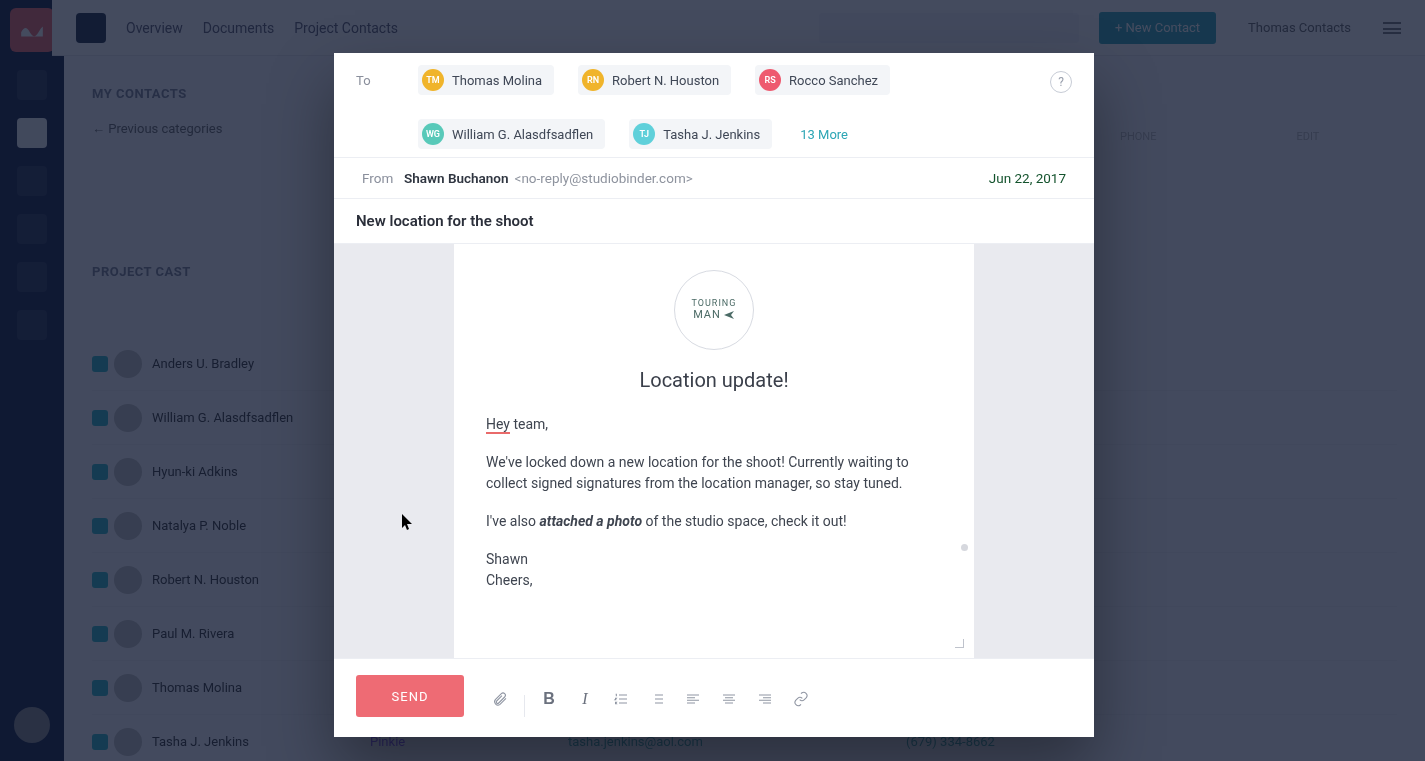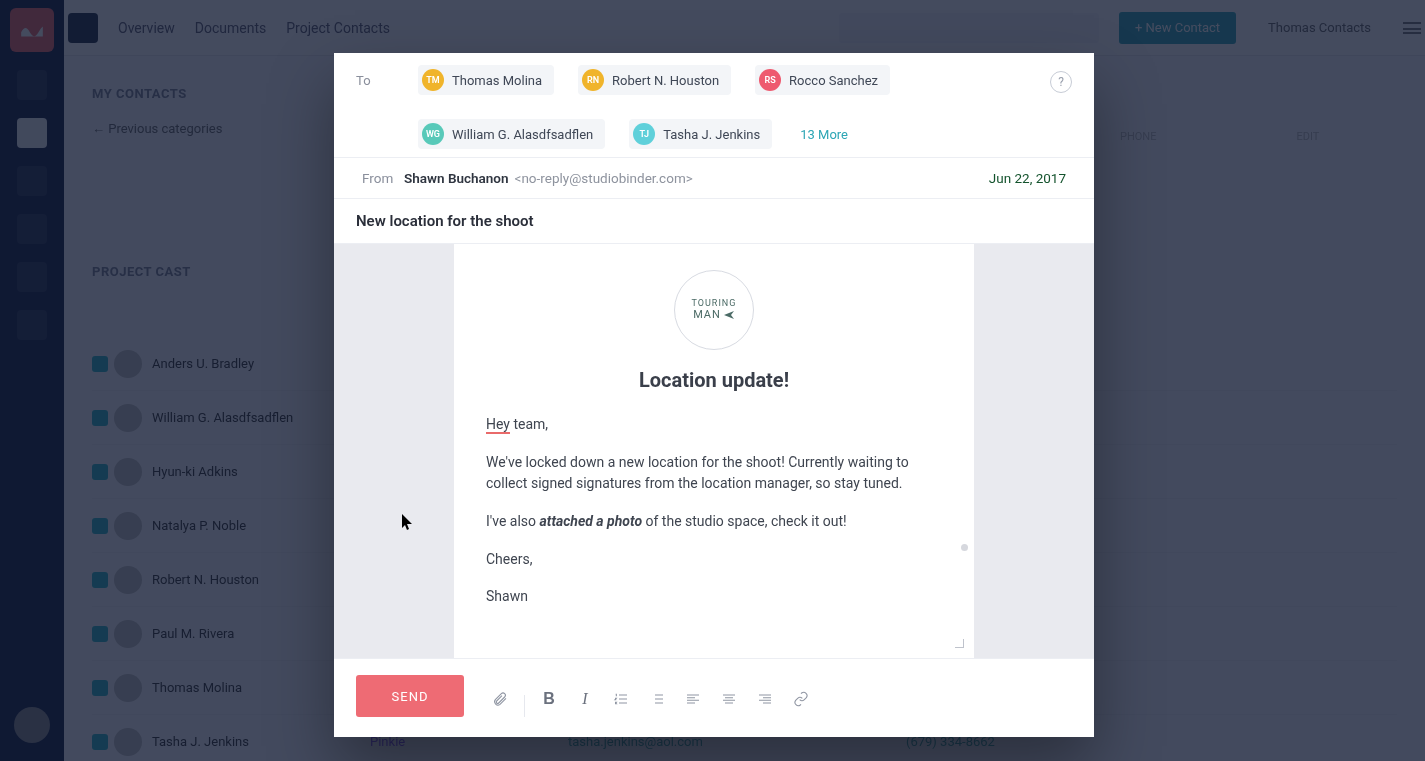--- a/index.html
+++ b/index.html
@@ -6,21 +6,21 @@
   body{width:1425px;height:761px;background:#fff;position:relative;overflow:hidden}
   
   .bg{position:absolute;inset:0;filter:blur(0);}
   .dim{position:absolute;inset:0;background:rgba(16,24,49,.78);}
   .sidebar{position:absolute;top:0;left:0;width:64px;height:100%;background:#0f1b3d}
   .logo{width:44px;height:44px;margin:8px auto;border-radius:6px;background:#f26464;display:flex;align-items:center;justify-content:center}
   .logo svg{width:26px;height:26px;fill:#fff}
   .side-icon{width:30px;height:30px;margin:18px auto;border-radius:4px;background:rgba(255,255,255,.1)}
   .side-icon.active{background:#f1f3f7}
   .avatar-side{width:36px;height:36px;border-radius:50%;background:#8a8a8a;margin:0 auto;position:absolute;bottom:18px;left:14px}
-  .topbar{position:absolute;top:0;left:64px;right:0;height:56px;background:#fff;border-bottom:1px solid #e8e8ee;display:flex;align-items:center;padding:0 4px;gap:20px;font-size:14px;color:#555}
+  .topbar{position:absolute;top:0;left:52px;right:0;height:56px;background:#fff;border-bottom:1px solid #e8e8ee;display:flex;align-items:center;padding:0 24px;gap:20px;font-size:14px;color:#555}
   .proj-chip{width:30px;height:30px;border-radius:4px;background:#1c2940}
   .topbar .nav{color:#5a5a6e}
   .top-search{margin-left:auto;width:260px;height:30px;border-radius:3px;background:#f6f7fa}
   .btn-primary{height:32px;padding:0 16px;border-radius:3px;background:#2da6b5;color:#fff;display:flex;align-items:center;font-size:13px}
   .btn-ghost{height:32px;padding:0 12px;color:#666;display:flex;align-items:center;font-size:13px}
   .hamb{width:18px;height:12px;border-top:2px solid #777;border-bottom:2px solid #777;position:relative}
   .hamb::after{content:"";position:absolute;top:4px;left:0;right:0;border-top:2px solid #777}
   .content{position:absolute;top:56px;left:64px;right:0;bottom:0;background:#fbfbfd;padding:22px 28px;font-size:13px;color:#666}
   .content h4{font-size:13px;letter-spacing:.5px;color:#7b8093;margin:8px 0}
   .row{display:flex;gap:18px;align-items:center;height:54px;border-bottom:1px solid #f1f1f5}
@@ -43,21 +43,21 @@
   .m-from{display:flex;align-items:flex-end;padding:12px 28px;border-bottom:1px solid #eceef3;font-size:13.5px;color:#444}
   .m-from .lbl{color:#8a8f9c;width:42px;flex:none}
   .m-from .name{font-weight:600;color:#2f3540;margin-right:6px}
   .m-from .mail{color:#8e939e}
   .m-from .date{margin-left:auto;color:#14532d}
   .m-subj{padding:13px 22px;border-bottom:1px solid #eceef3;font-weight:600;color:#2b2f3a;font-size:15px}
   .m-body{background:#e9eaef;padding:0 0;display:flex;justify-content:center}
   .mail-card{width:520px;background:#fff;padding:26px 32px 50px;position:relative}
   .brand-circle{width:80px;height:80px;border:1px solid #d8dbe2;border-radius:50%;margin:0 auto 18px;display:flex;flex-direction:column;align-items:center;justify-content:center;font-size:11px;font-weight:400;letter-spacing:1px;color:#4c6b66;line-height:1.05}
   .brand-circle small{font-size:9px}
-  .mail-h{font-size:20px;text-align:center;color:#3a3f4a;font-weight:700;margin-bottom:22px}
+  .mail-h{font-size:20px;text-align:center;color:#3a3f4a;font-weight:400;margin-bottom:22px}
   .mail-p{font-size:14px;color:#3f4550;line-height:1.55;margin-bottom:16px}
   .mail-p .ul{border-bottom:2px solid #e96a6a}
   .mail-p b{font-weight:700;font-style:italic}
   .resize{position:absolute;right:10px;bottom:10px;width:10px;height:10px}
   .resize::before,.resize::after{content:"";position:absolute;right:0;bottom:0;border-right:1px solid #bfc3cc;border-bottom:1px solid #bfc3cc}
   .resize::before{width:8px;height:8px}
   .resize::after{width:4px;height:4px}
   .scroll-dot{position:absolute;right:6px;top:300px;width:7px;height:7px;border-radius:50%;background:#d6d8de}
   .m-foot{display:flex;align-items:flex-end;gap:0;padding:16px 22px 20px;border-top:1px solid #eceef3;background:#fff}
   .send{width:108px;height:42px;background:#ee6b74;color:#fff;border:none;border-radius:3px;font-size:13px;letter-spacing:1px;cursor:pointer}
@@ -211,22 +211,22 @@
           <span>MAN</span>
           <svg width="12" height="12" viewBox="0 0 24 24">
               <path fill="#4c6b66" d="M2 12l20-8-6 8 6 8z"></path>
             </svg>
         </span>
       </div>
       <div class="mail-h">Location update!</div>
       <p class="mail-p"><span class="ul">Hey</span><span> team,</span></p>
       <p class="mail-p">We've locked down a new location for the shoot! Currently waiting to collect signed signatures from the location manager, so stay tuned.</p>
       <p class="mail-p"><span>I've also </span><b>attached a photo</b><span> of the studio space, check it out!</span></p>
+      <p class="mail-p" style="margin-bottom:0">Shawn</p>
       <p class="mail-p">Cheers,</p>
-      <p class="mail-p" style="margin-bottom:0">Shawn</p>
       <div class="resize"></div>
       <div class="scroll-dot"></div>
     </div>
   </div>
 
   <div class="m-foot">
     <button class="send">SEND</button>
     <div style="width:18px"></div>
     <div class="tool">
       <svg viewBox="0 0 24 24">

